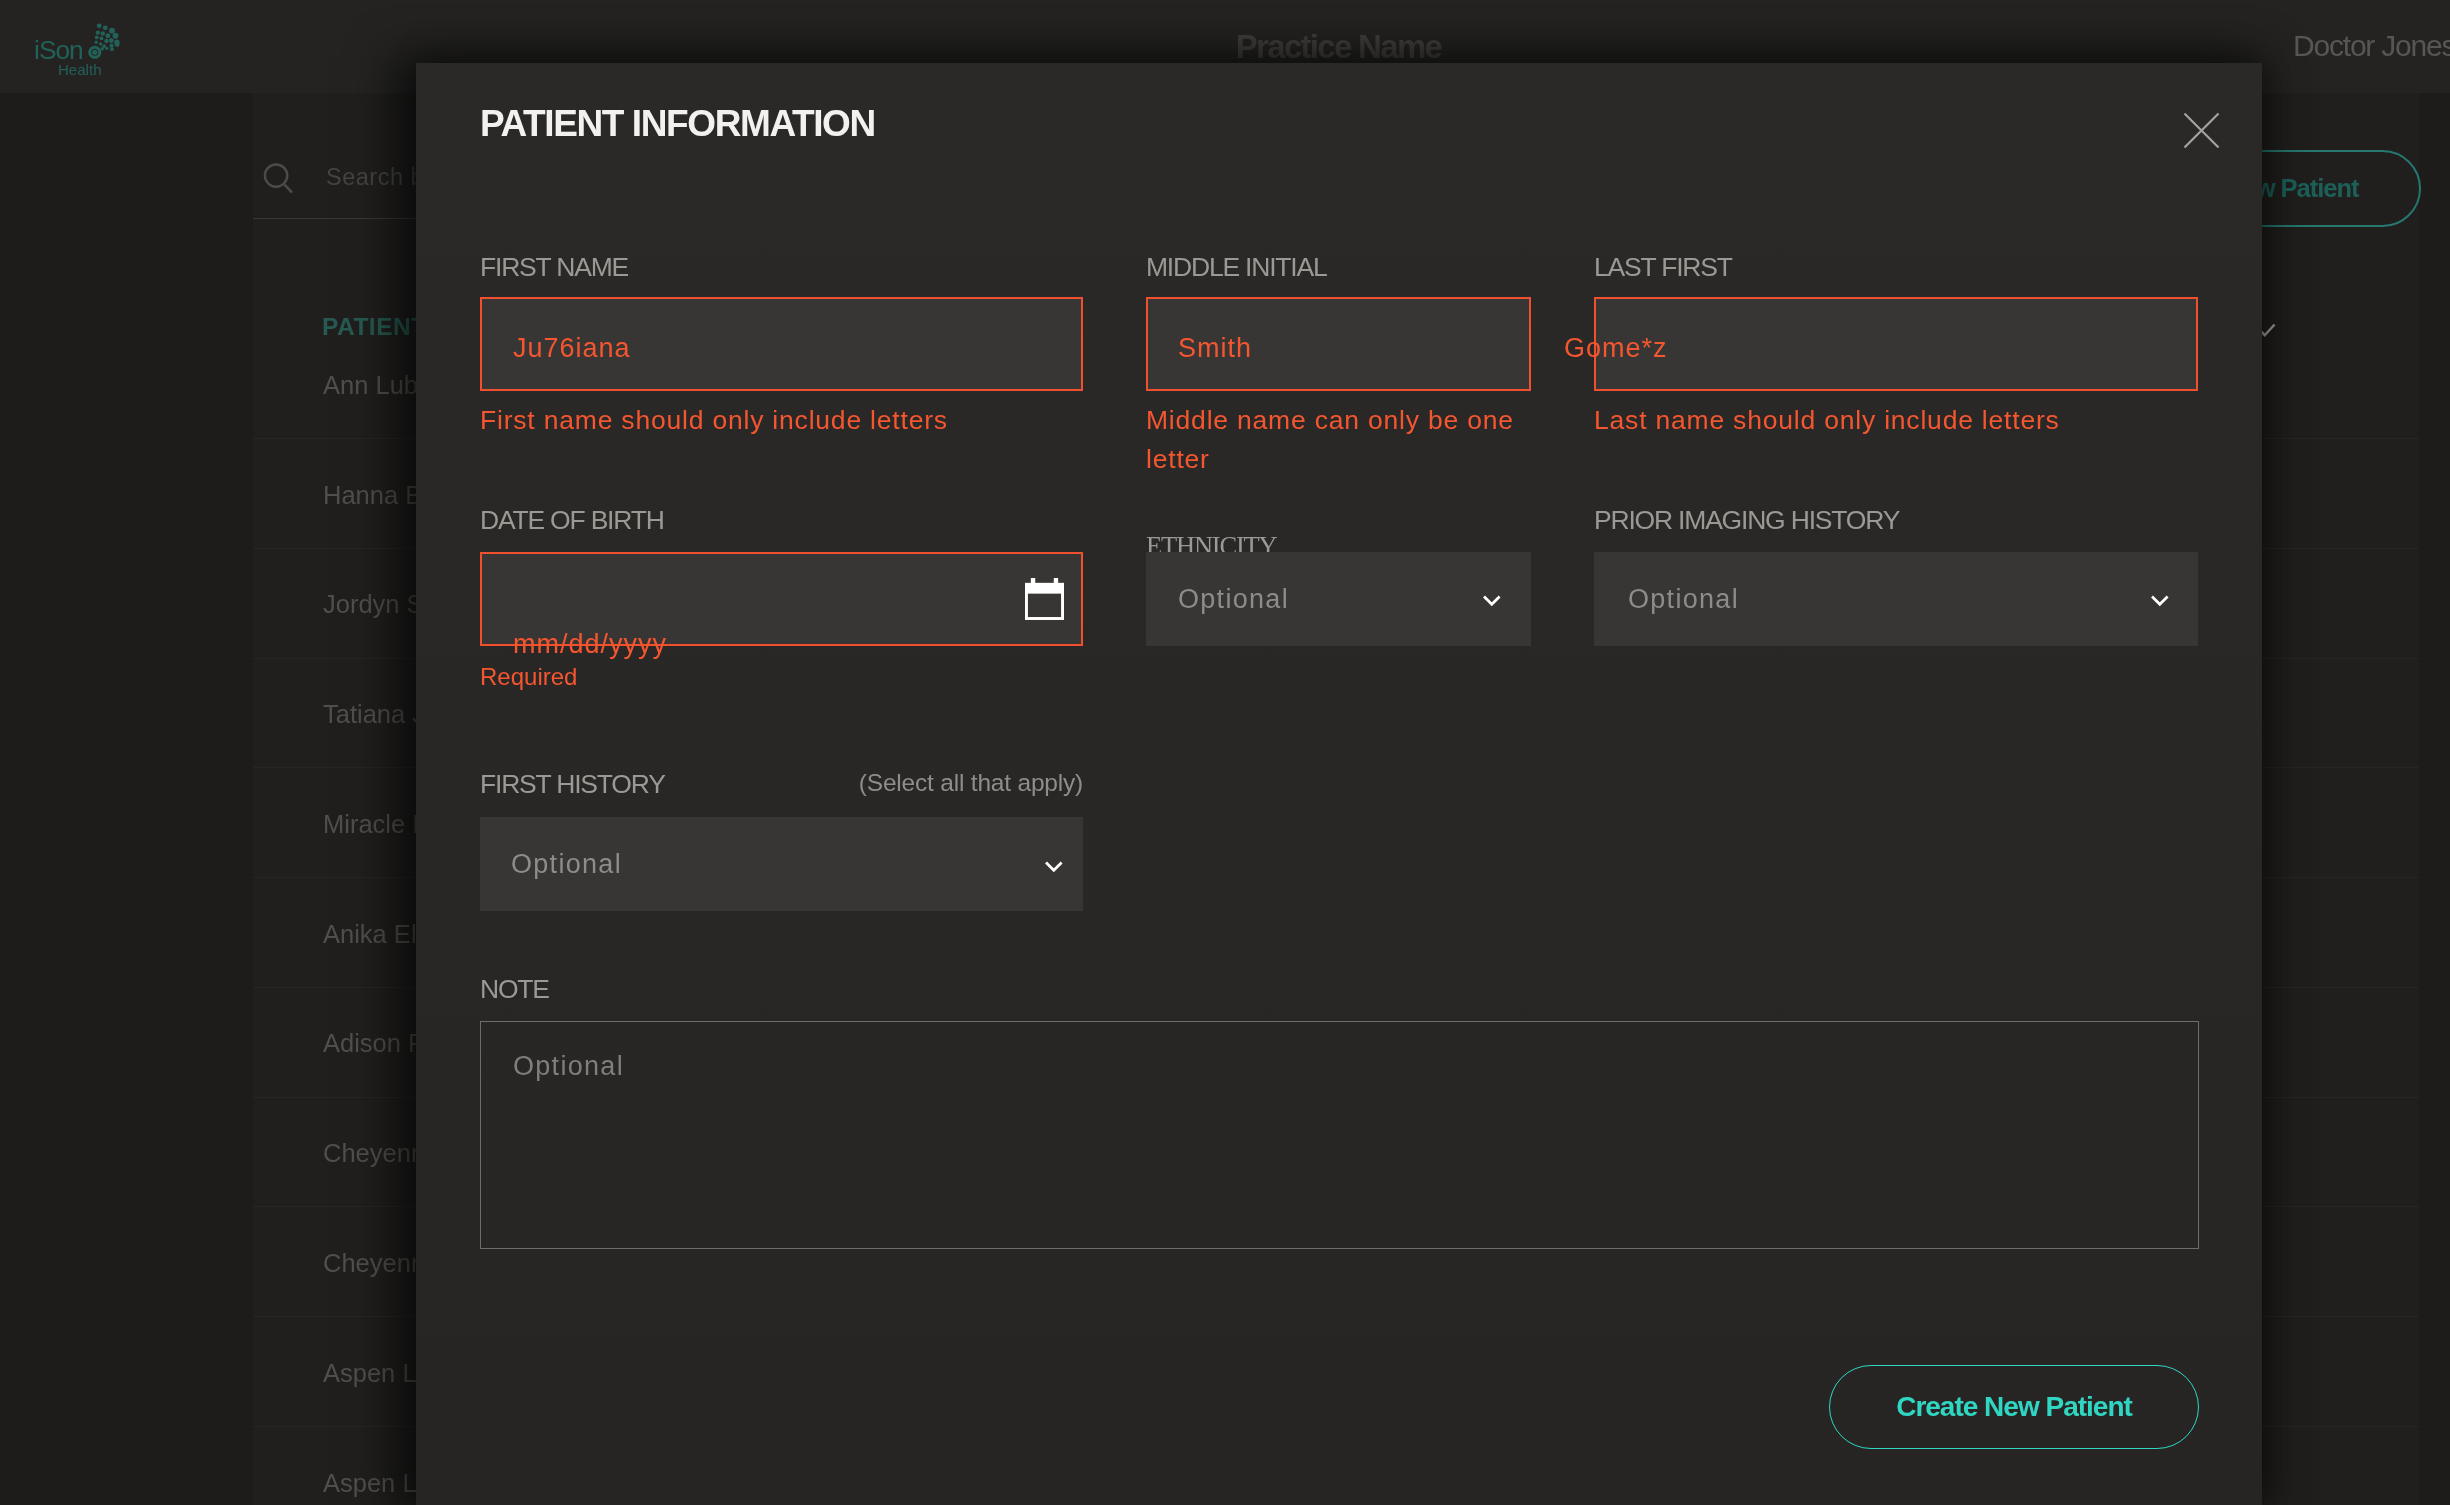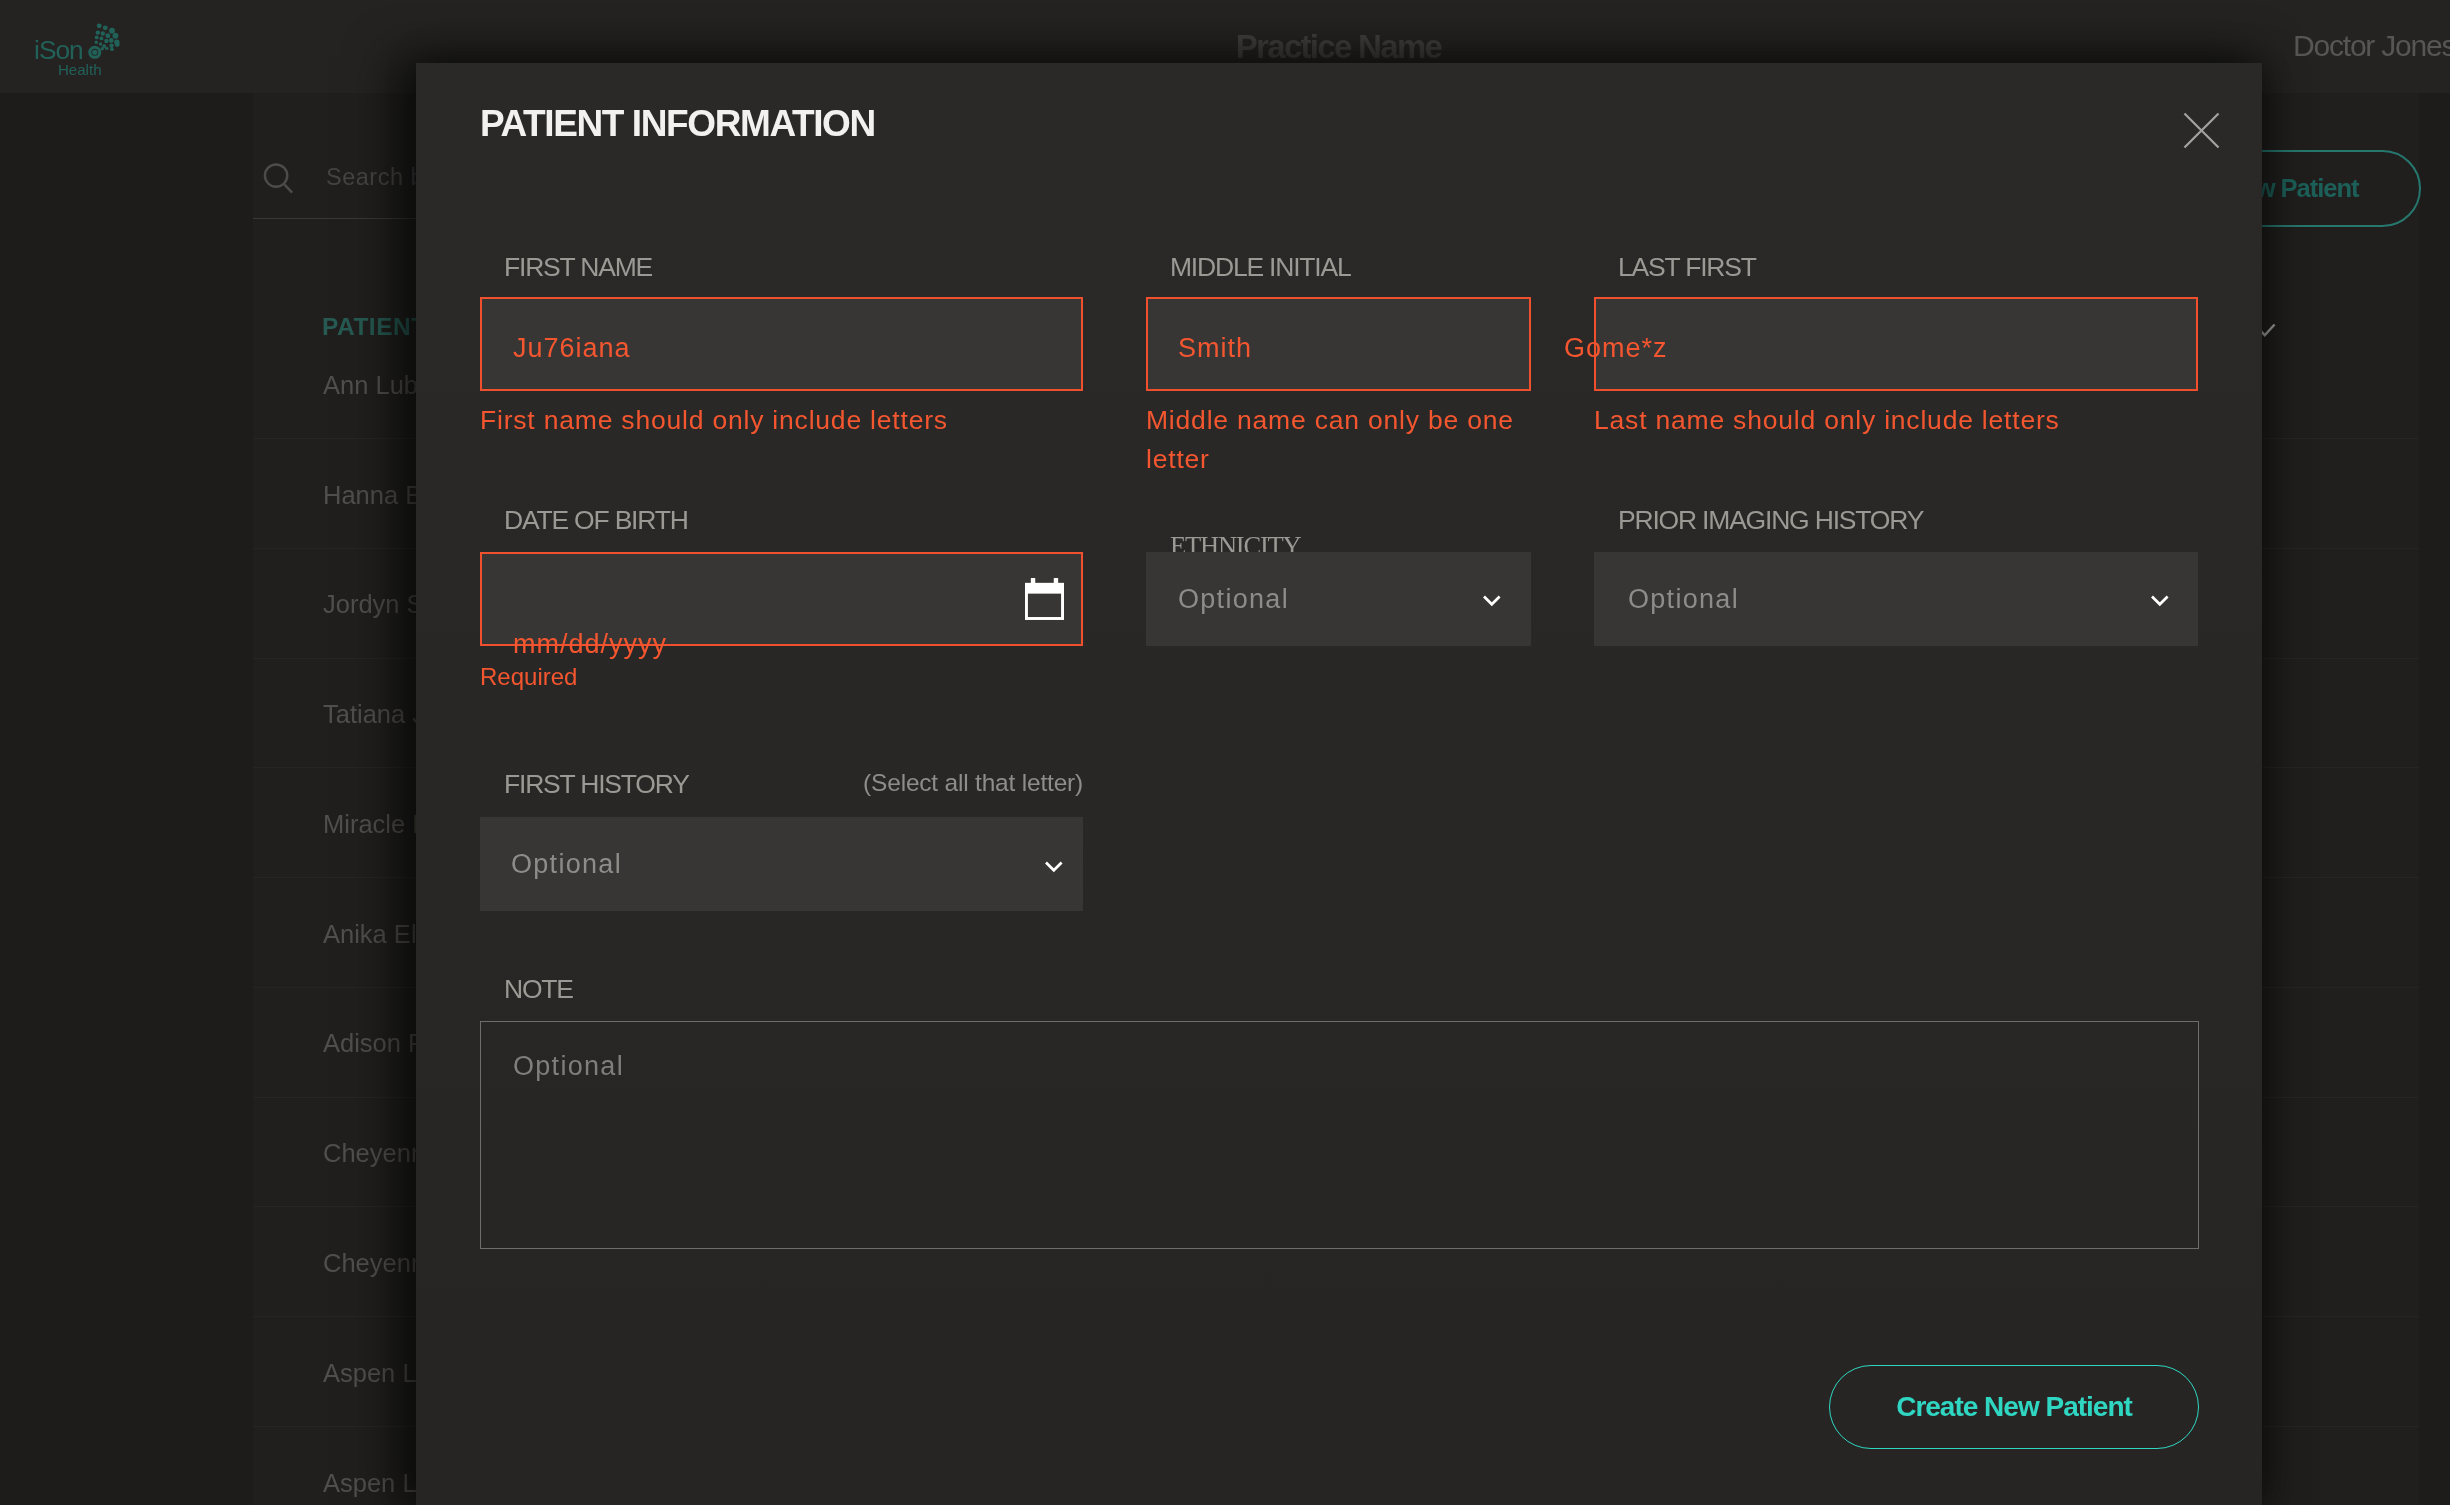--- a/index.html
+++ b/index.html
@@ -1,20 +1,20 @@
 <!DOCTYPE html>
 <html style="font-size:7.8px"><head>
 <meta charset="utf-8">
 <style>
   html,body{margin:0;padding:0;}
   body{width:2677px;height:1505px;position:relative;overflow:hidden;
        background:#1c1b1a;font-family:"Liberation Sans",sans-serif;
        -webkit-font-smoothing:antialiased;}
   .abs{position:absolute;}
-  .lbl{position:absolute;color:#9c9995;font-size:26.5px;line-height:1;letter-spacing:-1.2px;margin-left:24px;}
+  .lbl{position:absolute;color:#9c9995;font-size:26.5px;line-height:1;letter-spacing:-1.2px;}
   .err{position:absolute;color:#f4562f;font-size:26.5px;line-height:39px;letter-spacing:0.8px;}
   .val{position:absolute;color:#f4562f;font-size:27px;line-height:1;letter-spacing:1px;}
   .opt{position:absolute;color:#8e8b88;font-size:27px;line-height:1;letter-spacing:1.3px;}
   .inp{position:absolute;box-sizing:border-box;height:94px;background:#373635;border:2.9px solid #f1502f;}
   .dd{position:absolute;box-sizing:border-box;height:94px;background:#373635;}
   .name{position:absolute;color:#514f4d;font-size:25.5px;line-height:1;}
   .sep{position:absolute;left:253px;width:2166px;height:1px;background:#272625;}
 </style>
 </head>
 <body>
@@ -140,21 +140,21 @@
 
 <div class="dd" style="left:1594px;top:552px;width:604px;"></div>
 <div class="opt" style="left:1628px;top:586px;">Optional</div>
 <svg class="abs" style="left:2150px;top:594px;" width="19.6" height="12.7" viewBox="0 0 40 26">
   <path d="M4 5 L20 21 L36 5" fill="none" stroke="#fff" stroke-width="5.5"></path>
 </svg>
 
 <div class="abs" style="left:480px;top:665px;color:#f4562f;font-size:24px;line-height:1;">Required</div>
 
 <div class="lbl" style="left:480px;top:771px;">FIRST HISTORY</div>
-<div class="abs" style="right:1594px;top:771px;color:#8f8c89;font-size:24.5px;line-height:1;letter-spacing:-0.2px;">(Select all that letter)</div>
+<div class="abs" style="right:1594px;top:771px;color:#8f8c89;font-size:24.5px;line-height:1;letter-spacing:-0.2px;">(Select all that apply)</div>
 <div class="dd" style="left:480px;top:817px;width:603px;"></div>
 <div class="opt" style="left:511px;top:851px;">Optional</div>
 <svg class="abs" style="left:1044px;top:860px;" width="19.6" height="12.7" viewBox="0 0 40 26">
   <path d="M4 5 L20 21 L36 5" fill="none" stroke="#fff" stroke-width="5.5"></path>
 </svg>
 
 <div class="lbl" style="left:480px;top:976px;">NOTE</div>
 <div class="abs" style="left:480px;top:1021px;width:1719px;height:228px;box-sizing:border-box;border:1px solid #6e6d6b;"></div>
 <div class="abs" style="left:513px;top:1053px;color:#807d7a;font-size:27px;letter-spacing:1.3px;line-height:1;">Optional</div>
 

